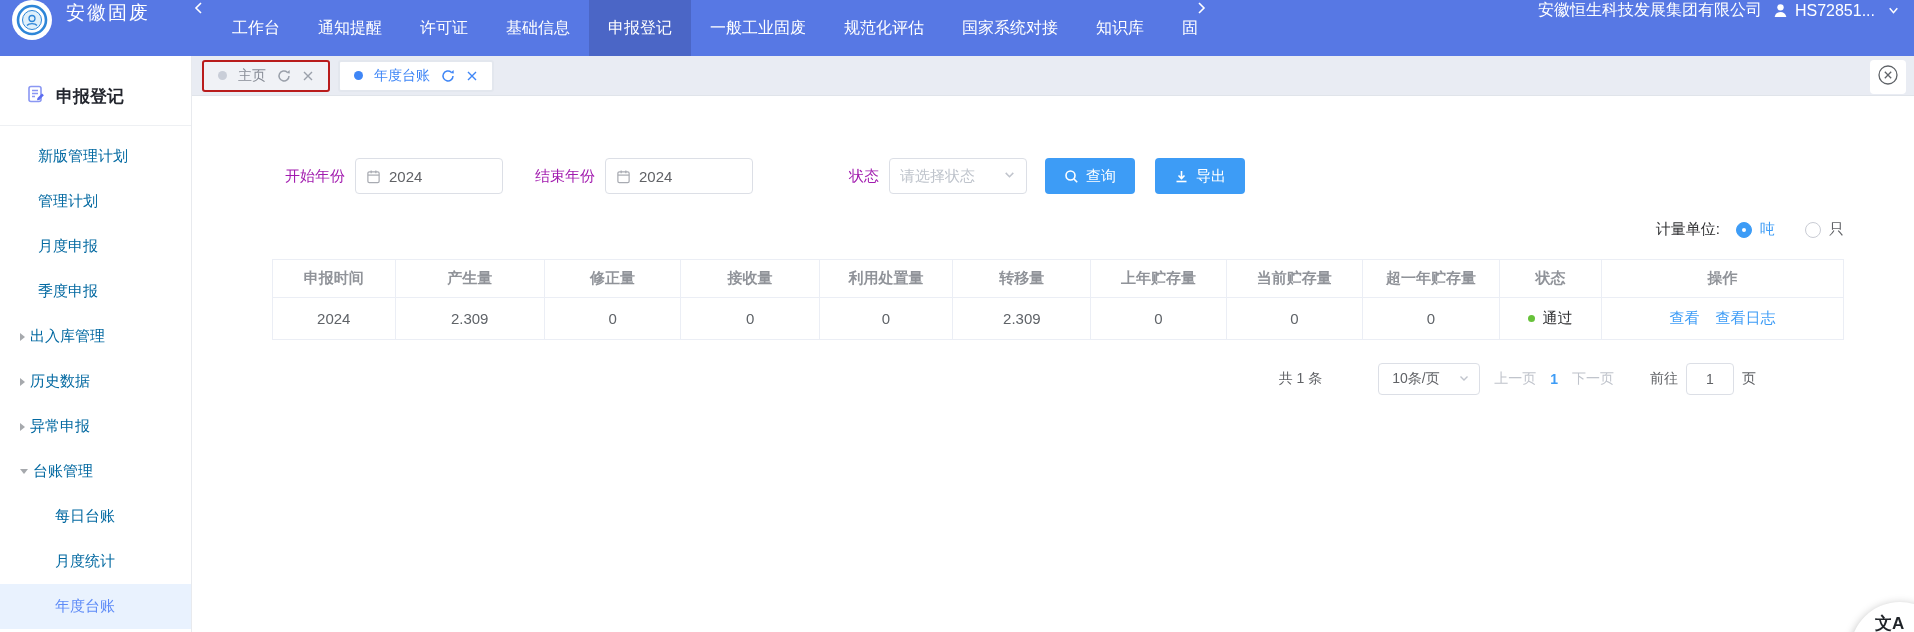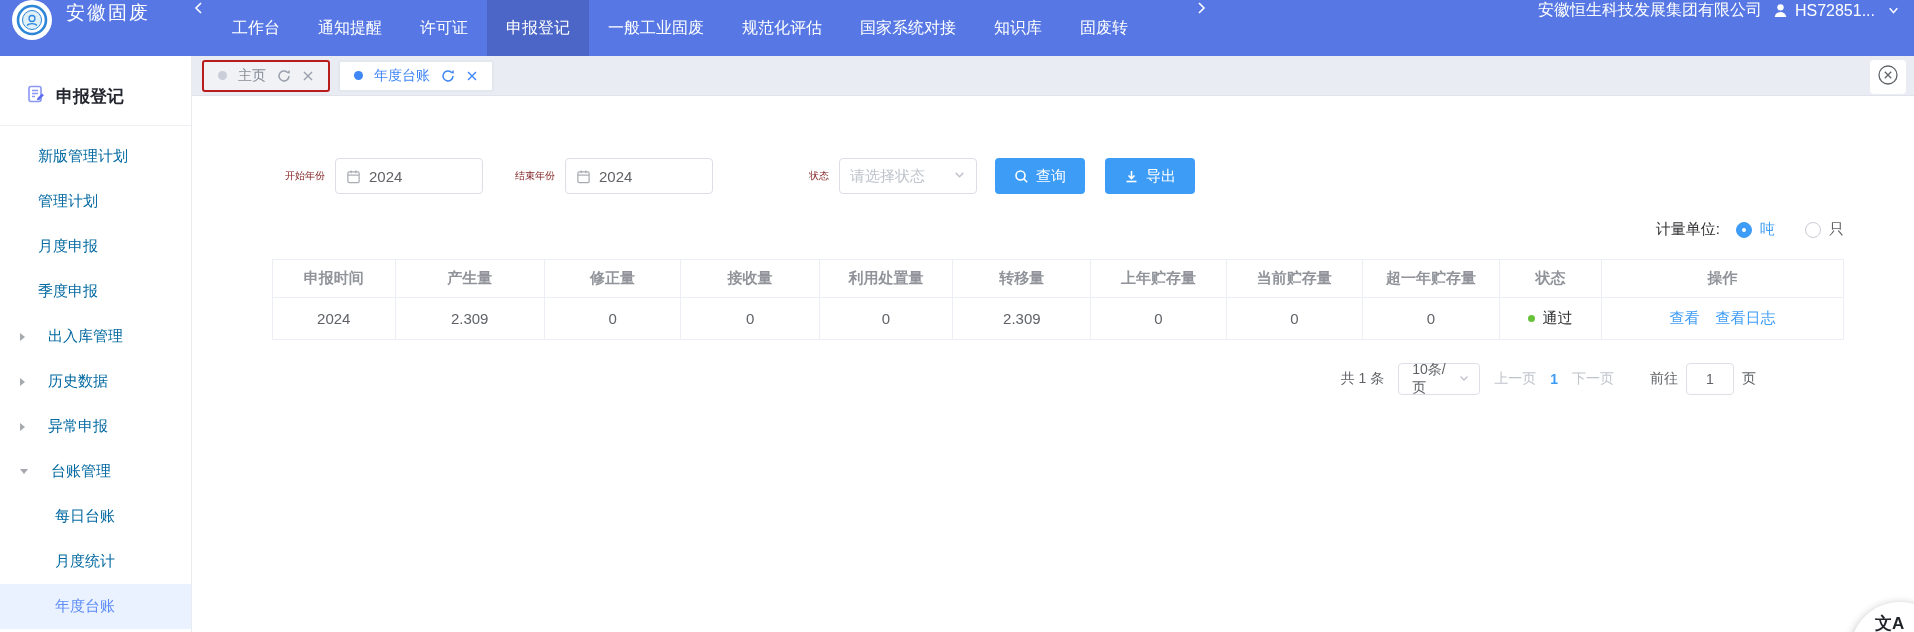--- a/index.html
+++ b/index.html
@@ -24,21 +24,21 @@
   .user { font-size:16px; margin-left:6px; white-space:nowrap; cursor:pointer; }
   .user-caret { margin-left:12px; display:flex; align-items:center; cursor:pointer; }
 
   
   .body-row { display:flex; height:576px; }
   .sidebar { width:192px; flex:none; background:#fff; border-right:1px solid #e8eaee; padding-top:18px; }
   .sb-header { display:flex; align-items:center; gap:10px; padding:10px 0 16px 26px; font-size:17px; font-weight:bold; color:#23262e; }
   .sb-divider { height:1px; background:#eef0f3; margin:0 0 8px 0; }
   .sb-item, .sb-group, .sb-sub { height:45px; display:flex; align-items:center; font-size:15px; color:#0369a1; cursor:pointer; white-space:nowrap; }
   .sb-item { padding-left:38px; }
-  .sb-group { padding-left:20px; gap:23px; }
+  .sb-group { padding-left:20px; gap:5px; }
   .sb-sub { padding-left:55px; }
   .sb-sub.active { background:#e9f2fe; color:#5e8bf7; }
   .caret-r { width:0; height:0; border-top:4px solid transparent; border-bottom:4px solid transparent; border-left:5px solid #a6a9ad; }
   .caret-d { width:0; height:0; border-left:4px solid transparent; border-right:4px solid transparent; border-top:5px solid #a6a9ad; }
 
   .main { flex:1; display:flex; flex-direction:column; min-width:0; }
   
   .tabbar { height:40px; background:#e9ecf3; border-bottom:1px solid #e0e4ea; display:flex; align-items:center; padding-left:10px; position:relative; }
   .tab { height:32px; display:flex; align-items:center; gap:11px; padding:0 14px; margin-right:8px; border:2px solid #b91c1c;
          border-radius:3px; background:#f0f2f6; color:#878c96; font-size:14px; cursor:pointer; }
@@ -46,21 +46,21 @@
   .tab .ticon { display:flex; align-items:center; color:#9aa0aa; }
   .tab.active { background:#fff; border-color:#e3e7ee; color:#3f86f6; }
   .tab.active .dot { background:#3f86f6; }
   .tab.active .ticon { color:#3f86f6; }
   .tab-close-all { position:absolute; right:8px; top:4px; width:36px; height:34px; background:#fff; border-radius:4px;
                    display:flex; align-items:center; justify-content:center; cursor:pointer; }
 
   
   .content { flex:1; background:#fff; padding:0 70px 0 80px; }
   .filter-row { margin-top:62px; display:flex; align-items:center; padding-left:13px; }
-  .f-label { font-size:10px; color:#7f1d1d; white-space:nowrap; }
+  .f-label { font-size:15px; color:#a21caf; white-space:nowrap; }
   .inputbox { height:36px; width:148px; border:1px solid #dcdfe6; border-radius:4px; display:flex; align-items:center;
               padding:0 10px; margin-left:10px; background:#fff; }
   .inputbox svg { flex:none; }
   .inputbox input { border:none; outline:none; width:100%; margin-left:8px; font-size:15px; color:#606266;
                     font-family:"Liberation Sans","DejaVu Sans",sans-serif; }
   .gap { margin-left:32px; }
   .gap-lg { margin-left:96px; }
   .selectbox { height:36px; width:138px; border:1px solid #dcdfe6; border-radius:4px; display:flex; align-items:center;
                justify-content:space-between; padding:0 10px; margin-left:10px; background:#fff; cursor:pointer; }
   .selectbox .ph { font-size:15px; color:#bfc4cc; }
@@ -83,22 +83,22 @@
   table.grid th { height:38px; font-size:15px; font-weight:bold; color:#909399; border:1px solid #ebeef5; background:#fff; }
   table.grid td { height:42px; font-size:15px; color:#5f6368; text-align:center; border:1px solid #ebeef5; }
   .status-cell { display:flex; align-items:center; justify-content:center; gap:7px; color:#303133; }
   .status-dot { width:7px; height:7px; border-radius:50%; background:#67c23a; flex:none; }
   .action-link { color:#3d9cf6; text-decoration:none; font-size:15px; cursor:pointer; }
   .action-link + .action-link { margin-left:12px; }
 
   .pagination { margin-top:14px; display:flex; justify-content:flex-end; align-items:center; font-size:14px;
                 color:#606266; margin-right:88px; gap:0; }
   .pg-total { margin-right:14px; }
-  .pg-size { height:32px; width:82px; border:1px solid #dcdfe6; border-radius:4px; display:flex; align-items:center;
-             justify-content:space-between; padding:0 9px 0 13px; cursor:pointer; background:#fff; }
+  .pg-size { height:32px; width:102px; border:1px solid #dcdfe6; border-radius:4px; display:flex; align-items:center;
+             justify-content:space-between; padding:0 9px 0 13px; cursor:pointer; background:#fff;margin-left:42px; }
   .pg-prev, .pg-next { color:#c0c4cc; margin:16px 14px; cursor:default; }
   .pg-page { color:#3d9cf6; font-weight:bold; cursor:pointer; }
   .pg-goto { margin-left:22px; }
   .pg-input { width:48px; height:32px; border:1px solid #dcdfe6; border-radius:4px; text-align:center; font-size:14px;
               color:#606266; margin:0 8px; outline:none; font-family:"Liberation Sans","DejaVu Sans",sans-serif; }
 
   .fab { position:absolute; right:-36px; bottom:-70px; width:100px; height:100px; border-radius:50%; background:#fff;
          box-shadow:0 2px 10px rgba(0,0,0,0.28); z-index:50; cursor:pointer; }
   .fab span { position:absolute; top:10px; left:25px; font-size:17px; font-weight:bold; color:#1f2328; }
 </style>
@@ -117,20 +117,21 @@
   <div class="brand">安徽固废</div>
   <span class="collapse">
     <svg width="13" height="16" viewBox="0 0 13 16">
         <path d="M9 3L4 8l5 5" fill="none" stroke="#fff" stroke-width="1.6"></path>
       </svg>
   </span>
   <nav class="menu">
     <div class="mi">工作台</div>
     <div class="mi">通知提醒</div>
     <div class="mi">许可证</div>
+    <div class="mi">基础信息</div>
     <div class="mi active">申报登记</div>
     <div class="mi">一般工业固废</div>
     <div class="mi">规范化评估</div>
     <div class="mi">国家系统对接</div>
     <div class="mi">知识库</div>
     <div class="mi">固废转</div>
   </nav>
   <span class="overflow">
     <svg width="11" height="16" viewBox="0 0 11 16">
         <path d="M3 3l5 5-5 5" fill="none" stroke="#fff" stroke-width="1.6"></path>

